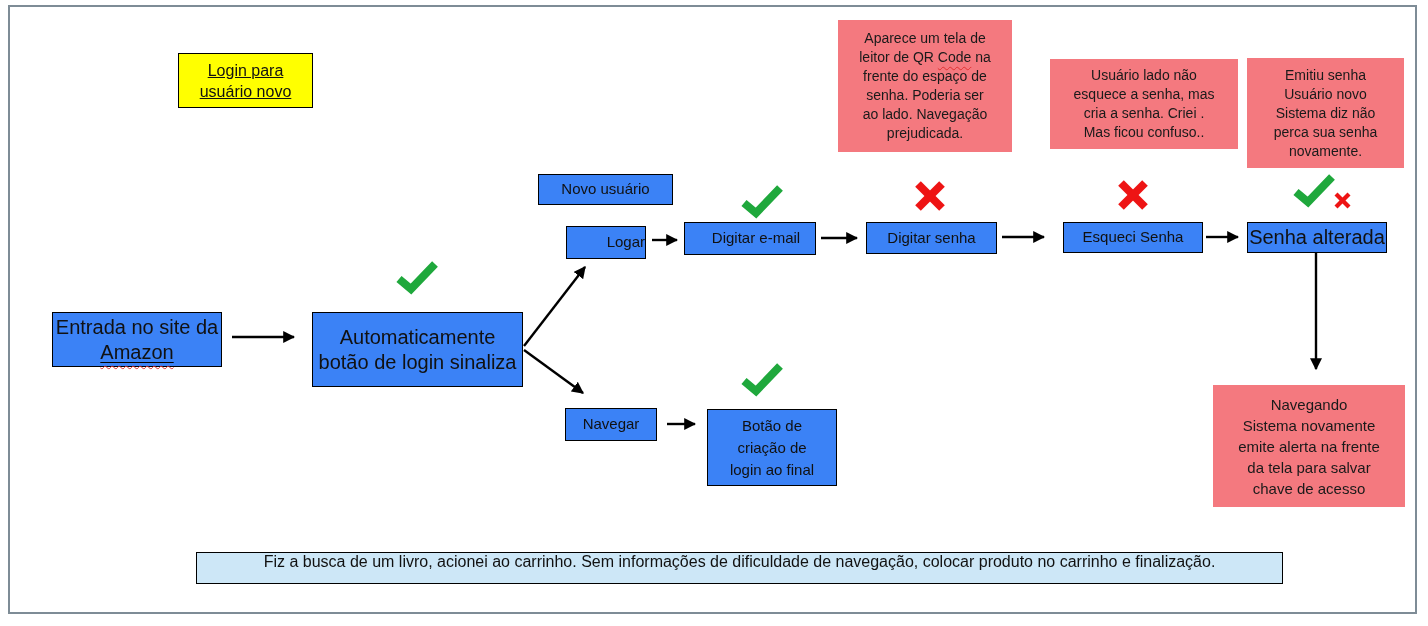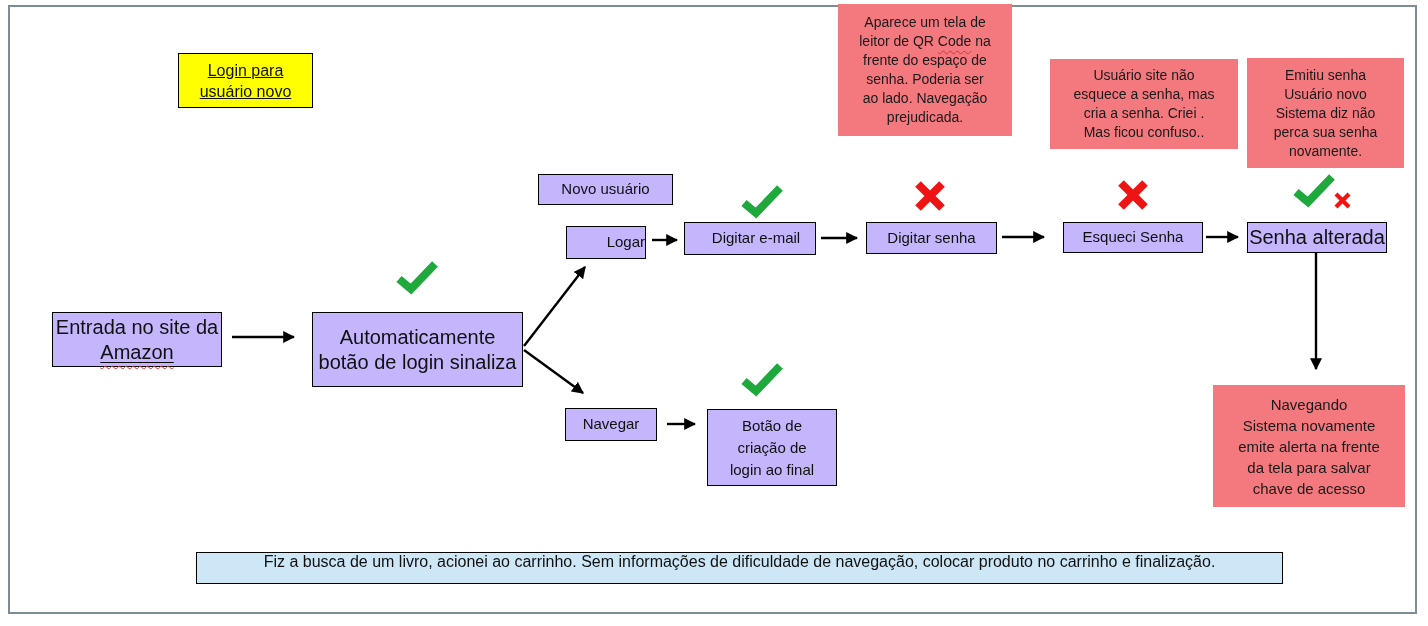--- a/index.html
+++ b/index.html
@@ -6,21 +6,21 @@
     --pink:#F4797F; --yellow:#FFFF00; --blue:#CDE7F7;
     --green:#1FA83C; --red:#EE1414; --frame:#7E8C96;
   }
   *{box-sizing:border-box;}
   html,body{margin:0;padding:0;background:#fff;}
   body{font-family:"Liberation Sans",sans-serif;color:#111;}
   #canvas{position:relative;width:1428px;height:626px;background:#fff;overflow:hidden;}
   #frame{position:absolute;left:8px;top:5px;width:1409px;height:609px;border:2px solid var(--frame);background:transparent;}
   .box{
     position:absolute;display:flex;flex-direction:column;align-items:center;justify-content:center;
-    border:1.5px solid #000;background:#c4b5fd;text-align:center;line-height:1.25;
+    border:1.5px solid #000;background:#3b82f6;text-align:center;line-height:1.25;
   }
   .node{font-size:15px;}
   .big{font-size:20px;}
   .sticky{
     position:absolute;display:flex;flex-direction:column;align-items:center;justify-content:center;
     background:var(--pink);border:none;text-align:center;font-size:14px;line-height:19px;color:#1a1a1a;
   }
   .yellow{background:var(--yellow);border:1.5px solid #000;font-size:16px;line-height:21px;}
   .summary{
     position:absolute;background:var(--blue);border:1px solid #000;
@@ -59,31 +59,31 @@
     <line x1="1206" y1="237" x2="1238" y2="237" marker-end="url(#ah)"></line>
     <line x1="1316" y1="253" x2="1316" y2="369" marker-end="url(#ah)"></line>
     <line x1="667" y1="424" x2="695" y2="424" marker-end="url(#ah)"></line>
   </svg>
 
   <div class="box yellow" style="left:178px;top:53px;width:135px;height:55px;text-decoration:underline;">
     <div>Login para</div>
     <div>usuário novo</div>
   </div>
 
-  <div class="sticky" style="left:838px;top:4px;width:174px;height:132px;justify-content:center;">
+  <div class="sticky" style="left:838px;top:20px;width:174px;height:132px;justify-content:center;">
     <div>Aparece um tela de</div>
     <div><span>leitor de QR </span><span class="wavy">Code</span><span> na</span></div>
     <div>frente do espaço de</div>
     <div>senha. Poderia ser</div>
     <div>ao lado. Navegação</div>
     <div>prejudicada.</div>
   </div>
 
   <div class="sticky" style="left:1050px;top:59px;width:188px;height:90px;">
-    <div>Usuário site não</div>
+    <div>Usuário lado não</div>
     <div>esquece a senha, mas</div>
     <div>cria a senha. Criei .</div>
     <div>Mas ficou confuso..</div>
   </div>
 
   <div class="sticky" style="left:1247px;top:58px;width:157px;height:110px;">
     <div>Emitiu senha</div>
     <div>Usuário novo</div>
     <div>Sistema diz não</div>
     <div>perca sua senha</div>

